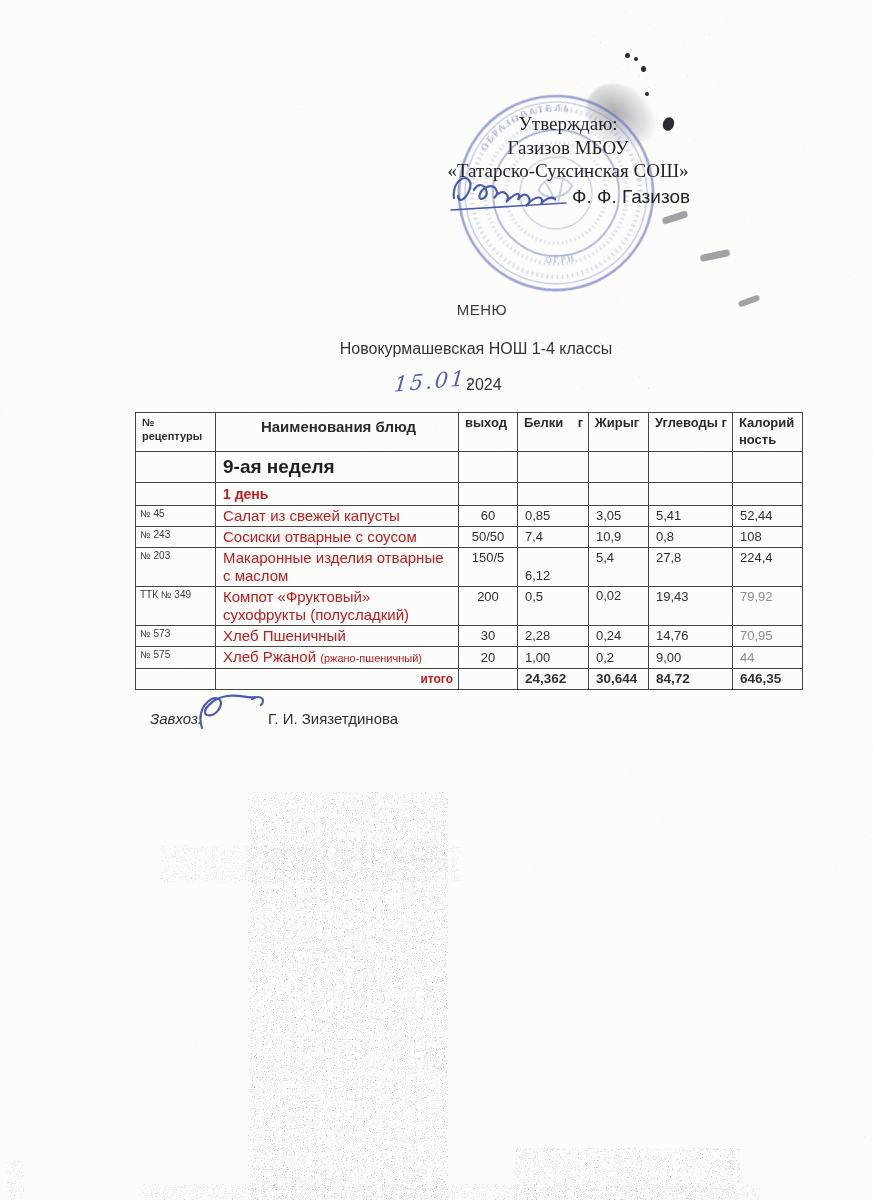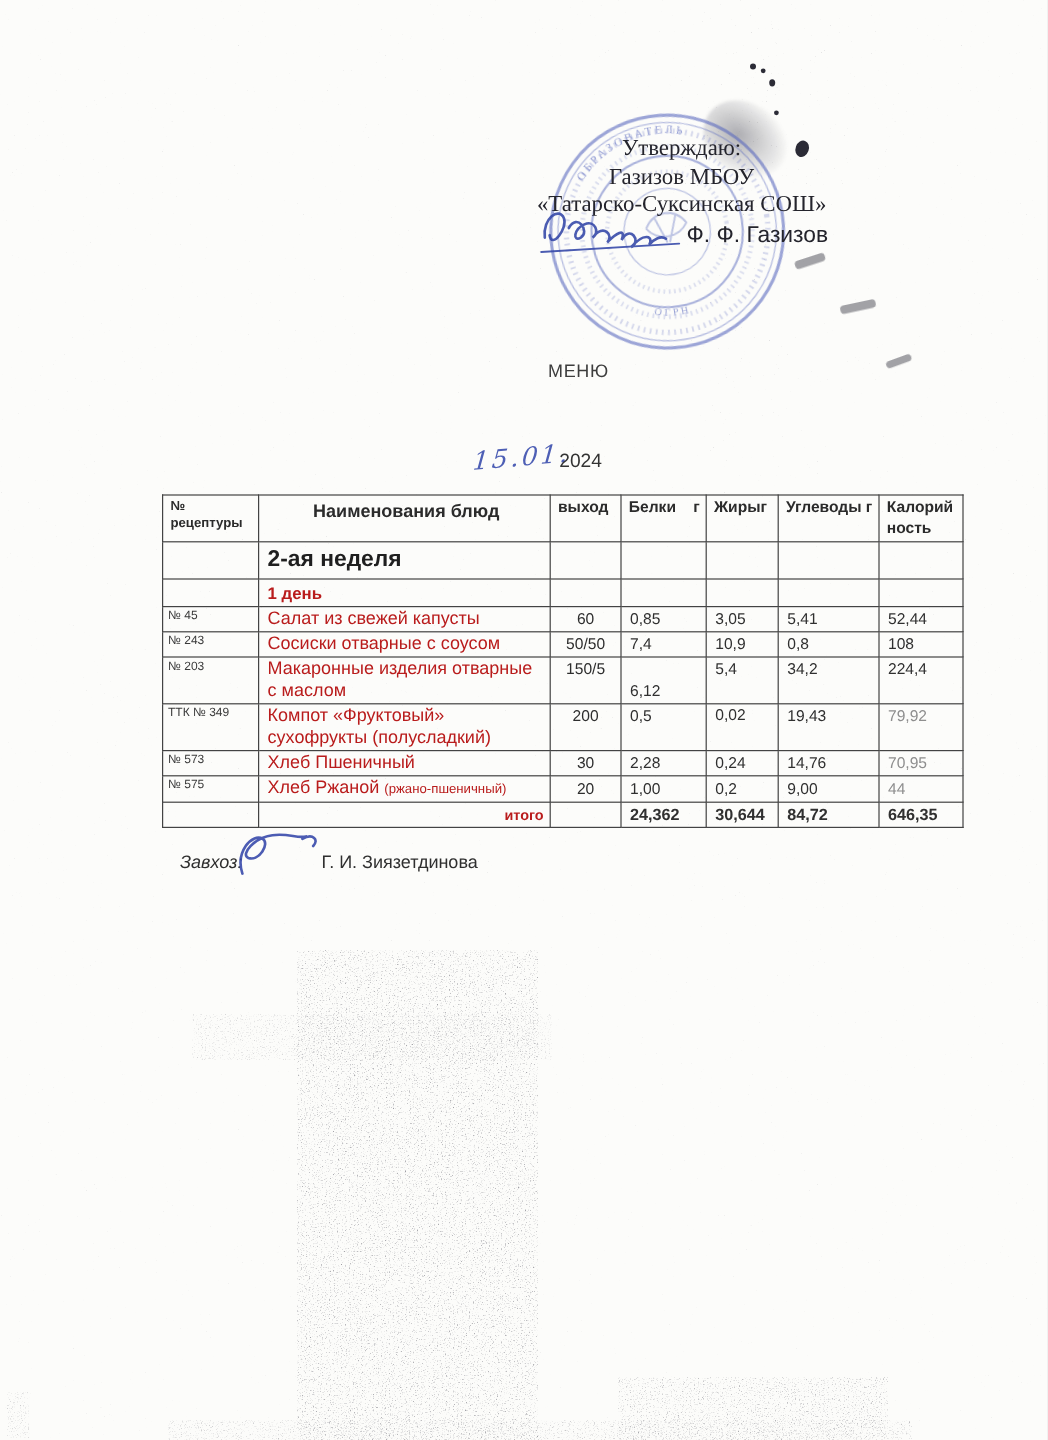--- a/index.html
+++ b/index.html
@@ -142,20 +142,21 @@
     <svg class="sig-svg" width="125" height="50" viewBox="0 0 125 50">
       <g stroke="#3346a8" stroke-width="2.2" fill="none" stroke-linecap="round" opacity=".88">
         <path d="M6,30 C4,14 18,4 22,14 C25,22 12,40 10,28 M26,22 C33,9 44,25 36,30 C29,34 30,23 39,19 C48,15 52,26 46,30 C55,17 64,29 58,34 C65,27 74,21 70,32 C77,19 87,33 78,38 C89,25 97,29 93,36 C97,31 103,28 107,31"></path>
         <path d="M3,42 L118,35" stroke-width="1.6"></path>
       </g>
     </svg>
     <span class="signer-name">Ф. Ф. Газизов</span>
   </div>
 
   <div class="menu-title">МЕНЮ</div>
+  <div class="menu-subtitle">Новокурмашевская НОШ 1-4 классы</div>
   <span class="date-hand">15.01.</span>
   <span class="date-year">2024</span>
 
   <div class="menu-table-wrap">
     <table>
       <colgroup>
         <col style="width:80px">
           <col style="width:243px">
           <col style="width:59px">
         <col style="width:71px">
@@ -170,21 +171,21 @@
         <th class="h-dish">Наименования блюд</th>
         <th>выход</th>
         <th>Белки    г</th>
         <th>Жирыг</th>
         <th>Углеводы г</th>
         <th>Калорий
 ность</th>
       </tr>
       <tr class="r-week" style="height:31px">
         <td class="c-recipe"></td>
-        <td class="c-dish">2-ая неделя</td>
+        <td class="c-dish">9-ая неделя</td>
         <td></td>
             <td></td>
             <td></td>
             <td></td>
             <td></td>
       </tr>
       <tr class="r-day" style="height:23px">
         <td class="c-recipe"></td>
         <td class="c-dish">1 день</td>
         <td></td>
@@ -210,21 +211,21 @@
         <td class="c-val">10,9</td>
         <td class="c-val">0,8</td>
         <td class="c-val">108</td>
       </tr>
       <tr style="height:37px">
         <td class="c-recipe">№ 203</td>
         <td class="c-dish">Макаронные изделия отварные с маслом</td>
         <td class="c-out" style="vertical-align:top;padding-top:2px;">150/5</td>
         <td class="c-val" style="vertical-align:top;padding-top:20px;">6,12</td>
         <td class="c-val" style="vertical-align:top;padding-top:2px;">5,4</td>
-        <td class="c-val" style="vertical-align:top;padding-top:2px;">34,2</td>
+        <td class="c-val" style="vertical-align:top;padding-top:2px;">27,8</td>
         <td class="c-val" style="vertical-align:top;padding-top:2px;">224,4</td>
       </tr>
       <tr style="height:37px">
         <td class="c-recipe">ТТК № 349</td>
         <td class="c-dish">Компот «Фруктовый» сухофрукты (полусладкий)</td>
         <td class="c-out" style="vertical-align:top;padding-top:2px;">200</td>
         <td class="c-val" style="vertical-align:top;padding-top:2px;">0,5</td>
         <td class="c-val" style="vertical-align:top;padding-top:1px;">0,02</td>
         <td class="c-val" style="vertical-align:top;padding-top:2px;">19,43</td>
         <td class="c-val faded" style="vertical-align:top;padding-top:2px;">79,92</td>

